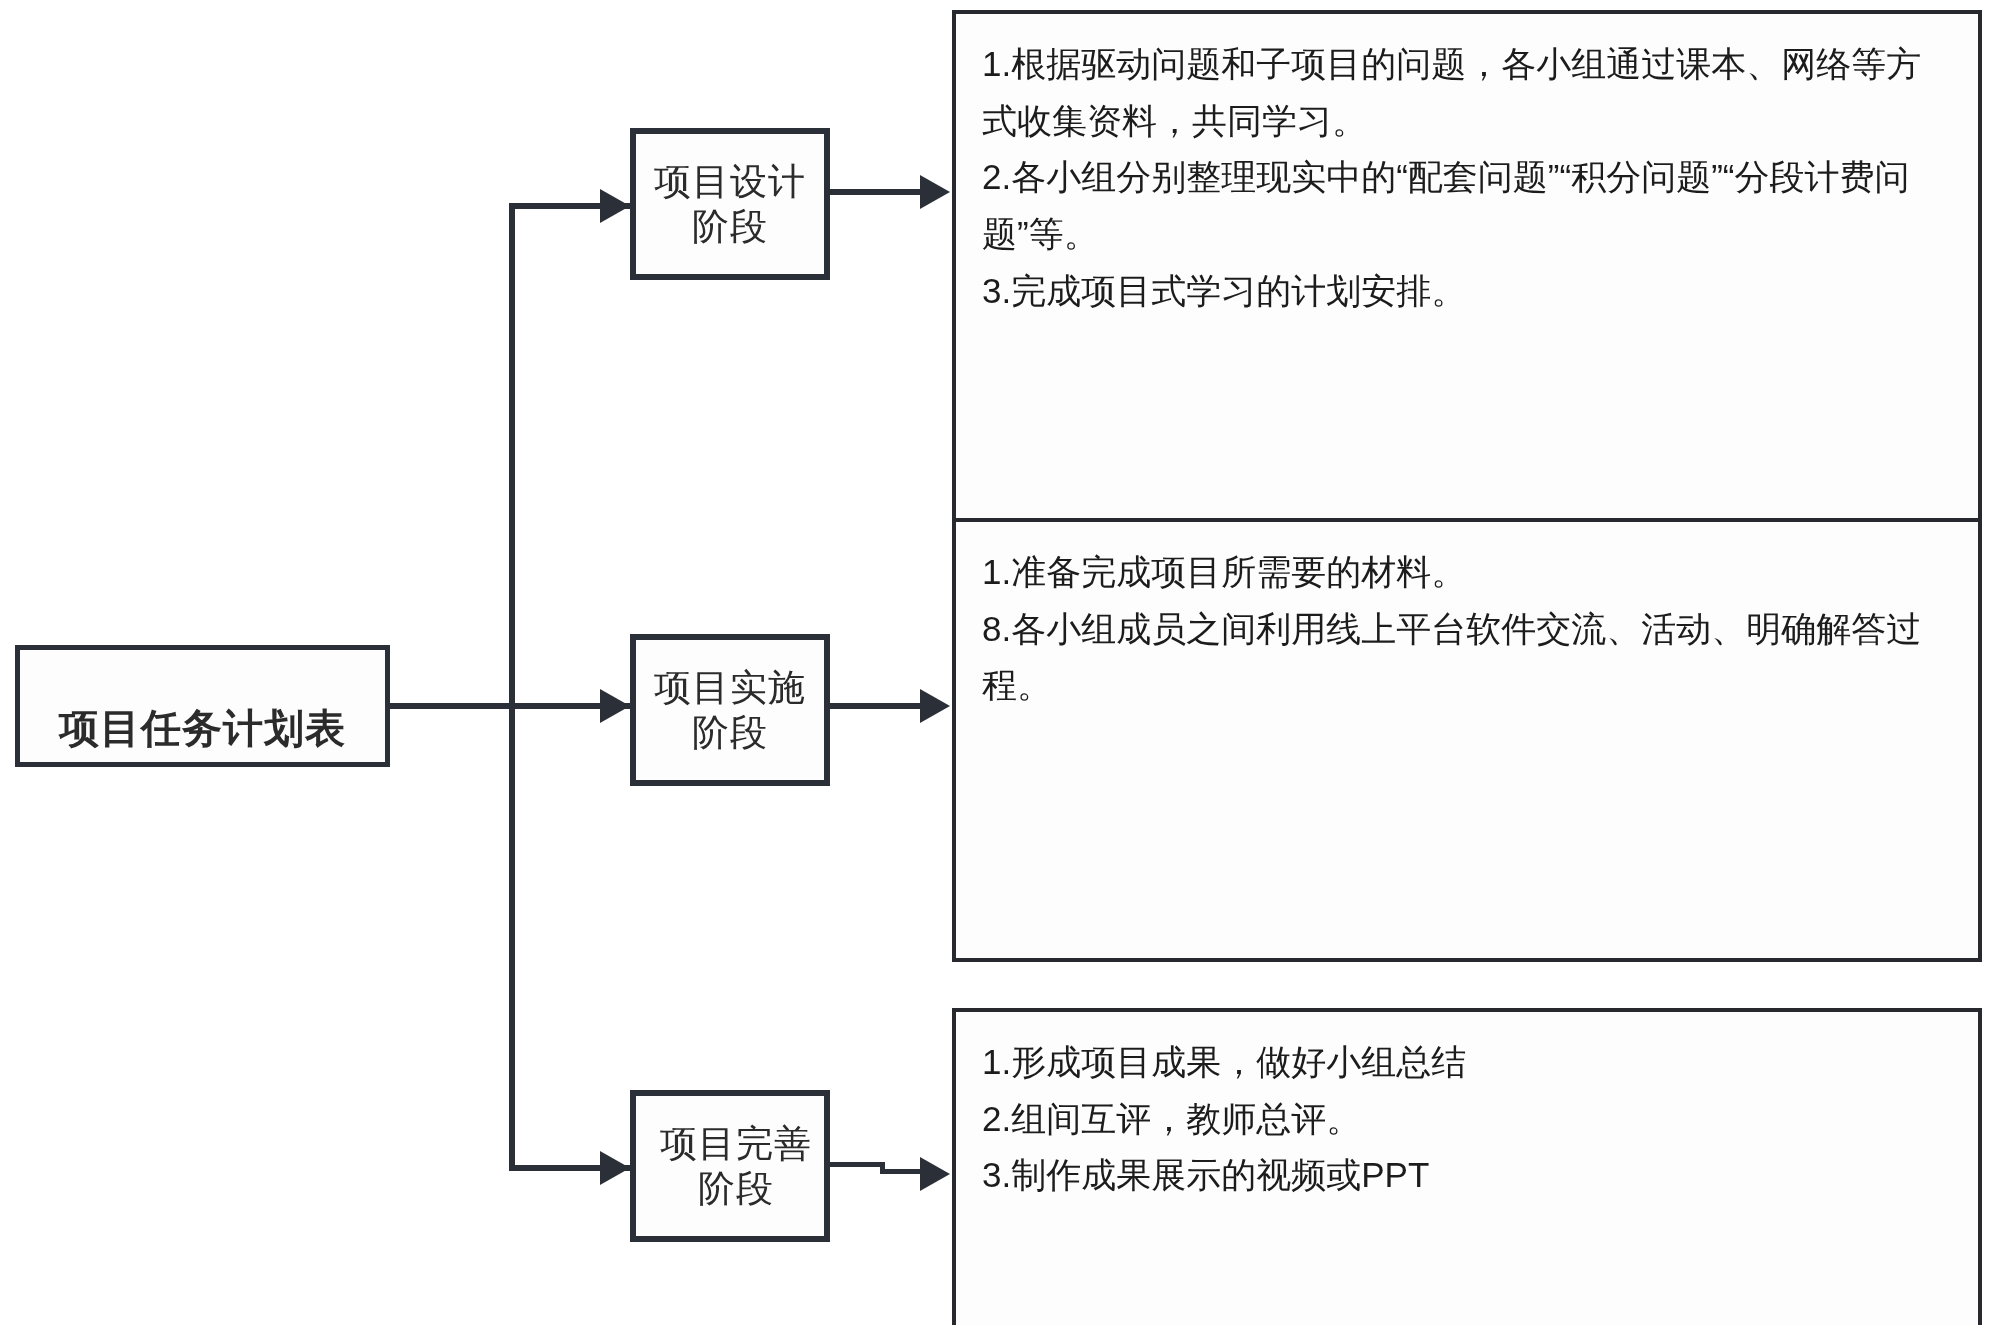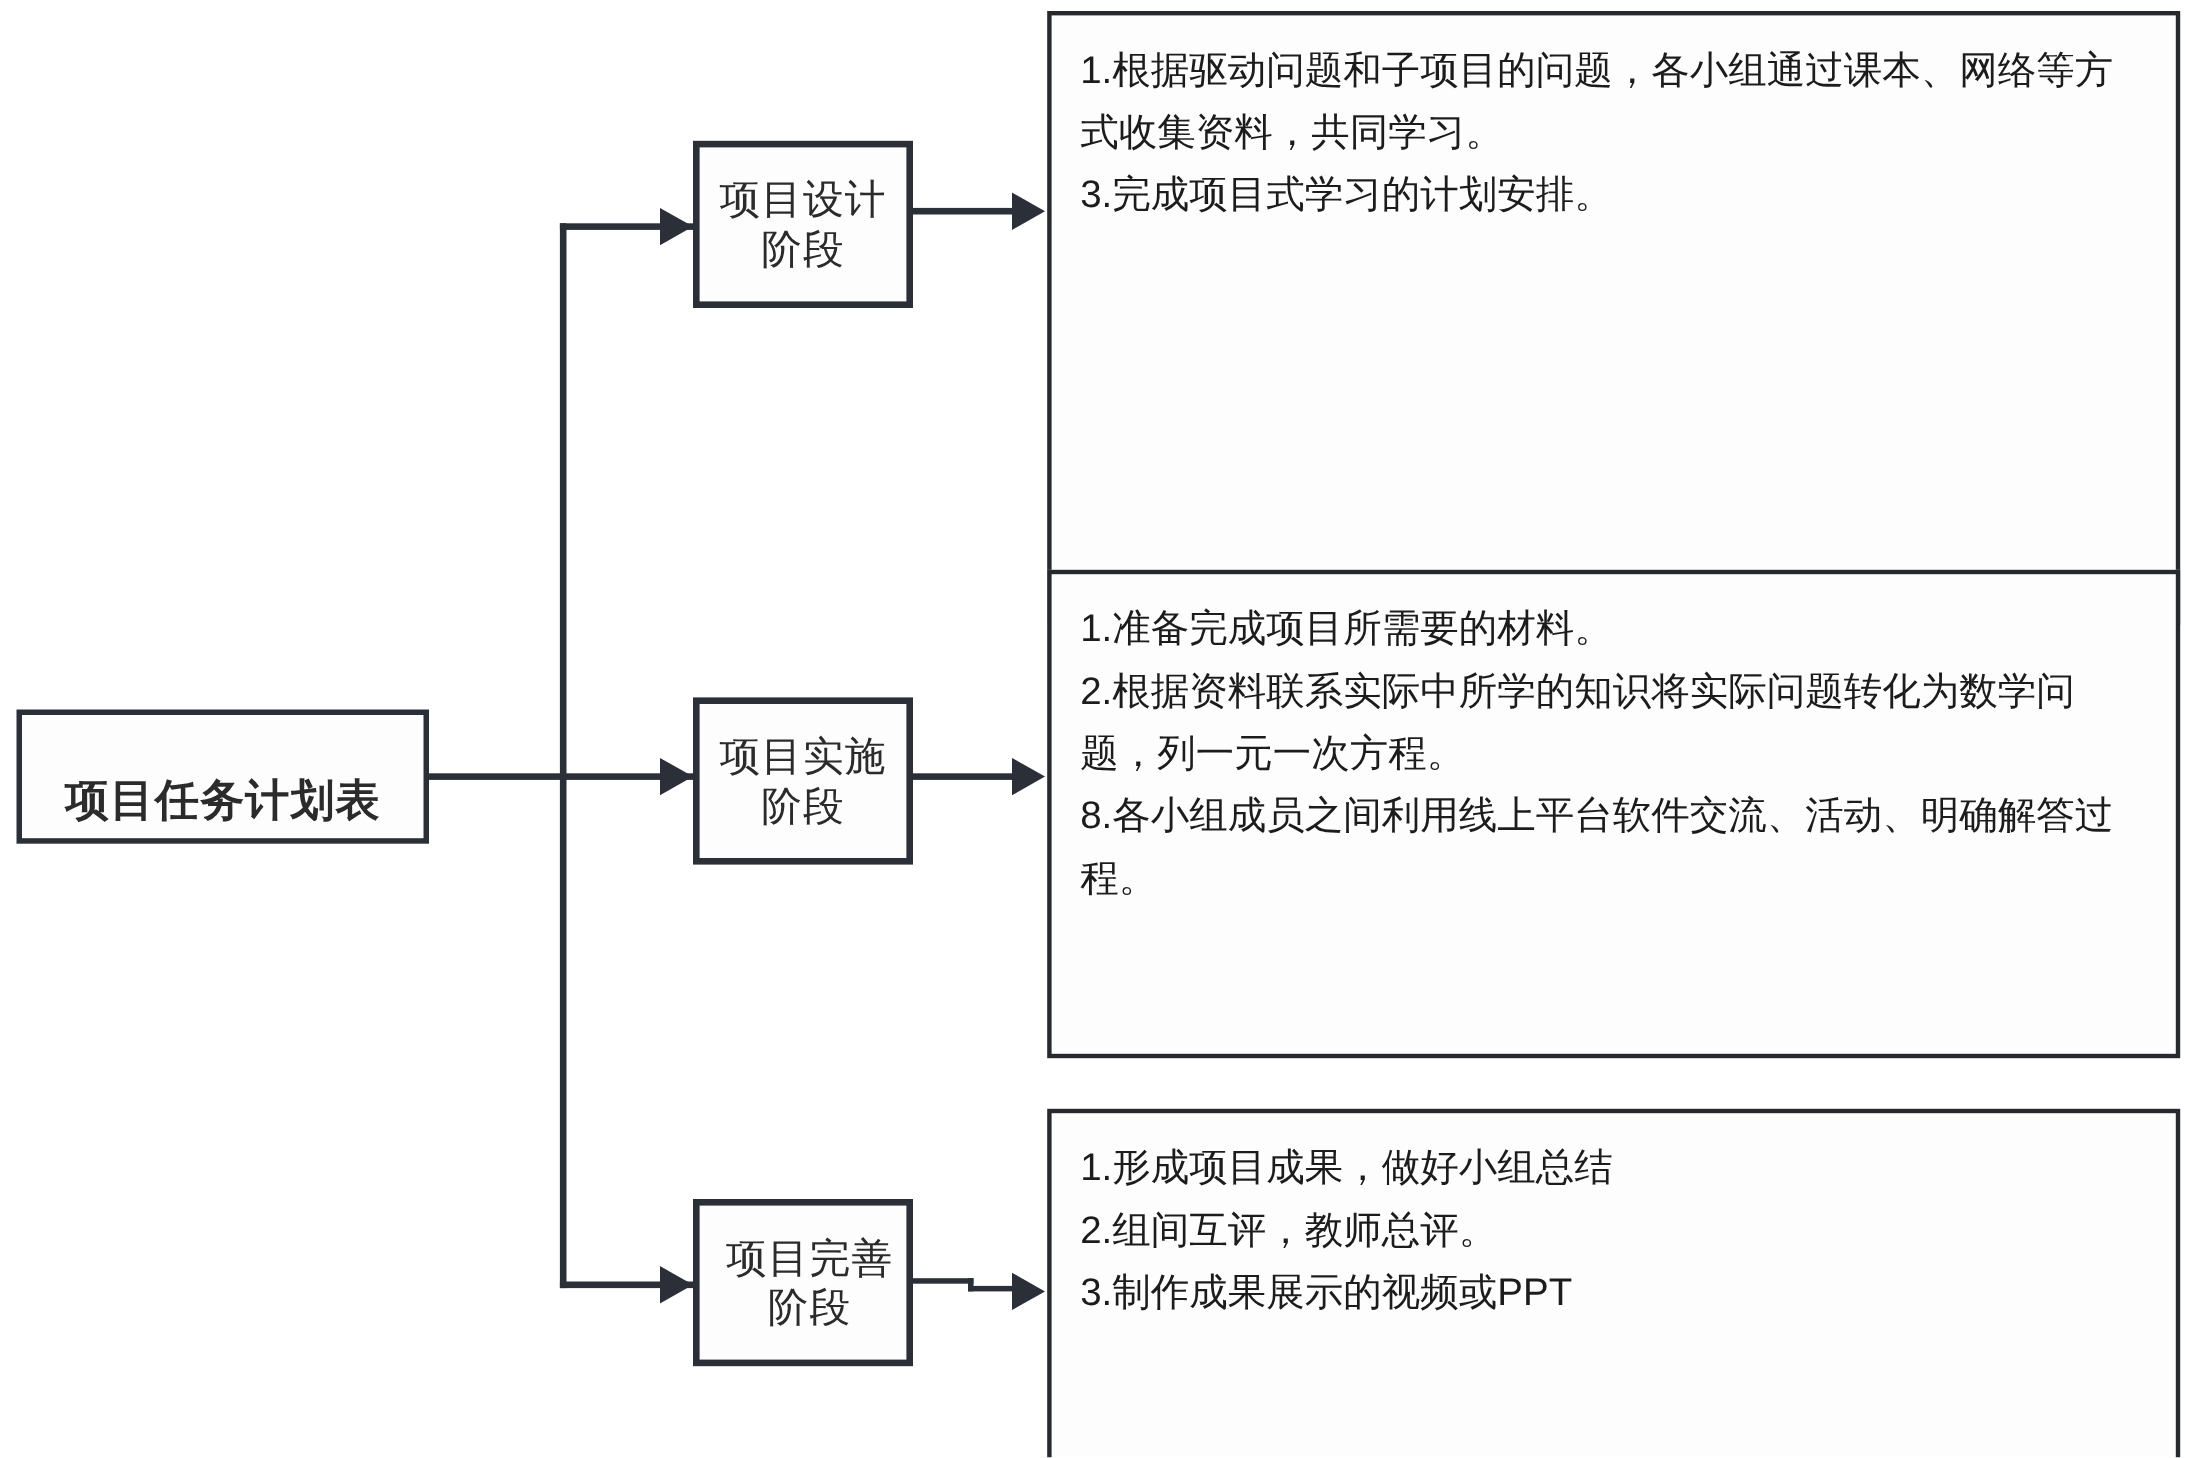--- a/index.html
+++ b/index.html
@@ -130,36 +130,36 @@
       <span>项目设计</span><br>
       <span>阶段</span>
     </span>
   </div>
 
   <div class="line-h" style="left:830px; top:189px; width:92px;"></div>
   <div class="arrow-right" style="left:920px; top:175px;"></div>
 
   <div class="box detail-box detail-box-1">
     <div class="detail-line wrap">1.根据驱动问题和子项目的问题，各小组通过课本、网络等方式收集资料，共同学习。</div>
+    <div class="detail-line wrap">2.各小组分别整理现实中的“配套问题”“积分问题”“分段计费问题”等。</div>
     <div class="detail-line wrap">3.完成项目式学习的计划安排。</div>
   </div>
 
   <div class="box stage-box stage-box-2">
     <span class="stage-label">
       <span>项目实施</span><br>
       <span>阶段</span>
     </span>
   </div>
 
   <div class="line-h" style="left:830px; top:703px; width:92px;"></div>
   <div class="arrow-right" style="left:920px; top:689px;"></div>
 
   <div class="box detail-box detail-box-2">
     <div class="detail-line wrap">1.准备完成项目所需要的材料。</div>
-    <div class="detail-line wrap">2.根据资料联系实际中所学的知识将实际问题转化为数学问题，列一元一次方程。</div>
     <div class="detail-line wrap">8.各小组成员之间利用线上平台软件交流、活动、明确解答过程。</div>
   </div>
 
   <div class="box stage-box stage-box-3">
     <span class="stage-label">
       <span>项目完善</span><br>
       <span>阶段</span>
     </span>
   </div>
 

